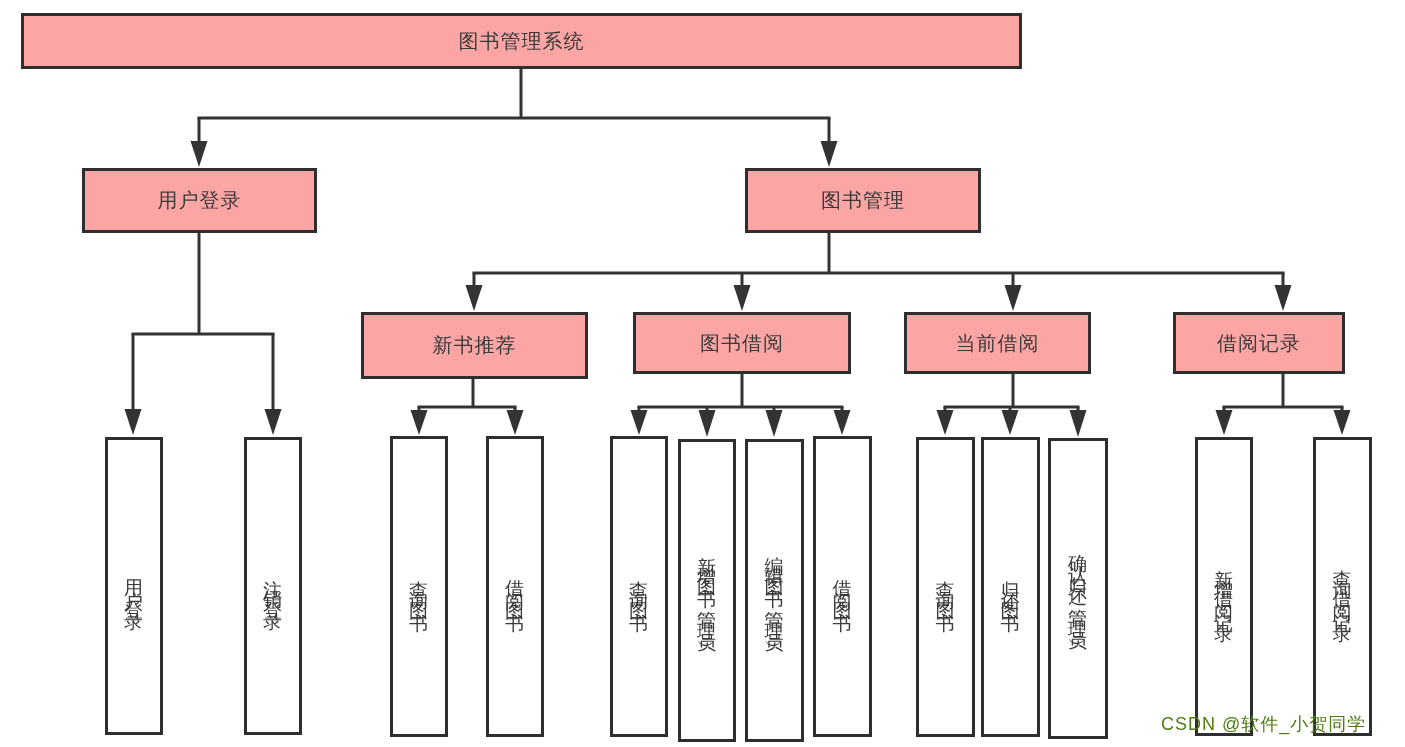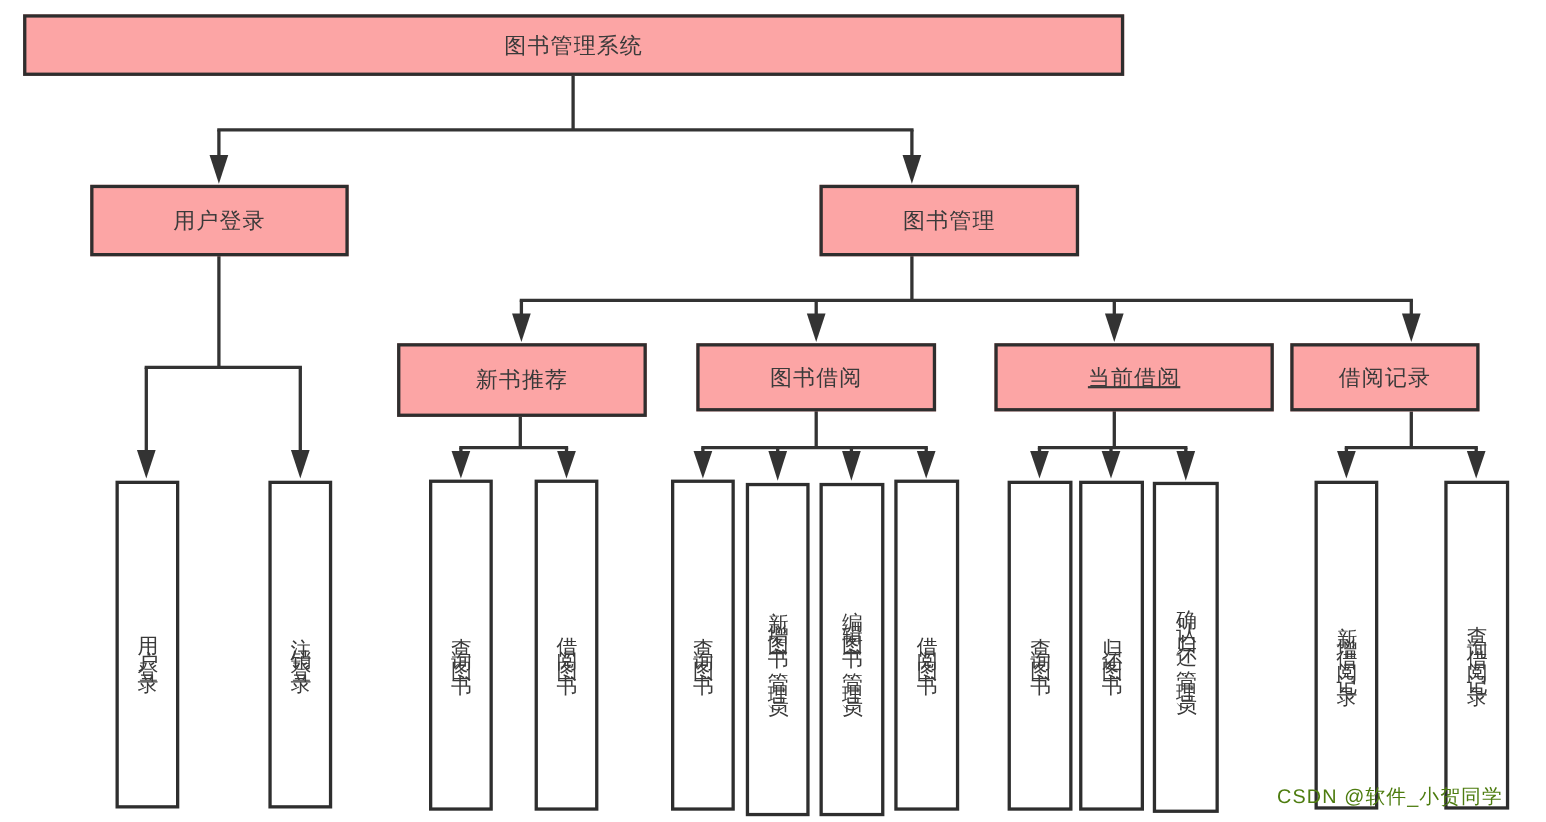--- a/index.html
+++ b/index.html
@@ -126,21 +126,21 @@
   <div class="hbox" style="left:711px; top:168px; width:236px; height:65px;margin-left:34px;">
     <span>图书管理</span>
   </div>
 
   <div class="hbox" style="left:361px; top:312px; width:227px; height:67px;">
     <span>新书推荐</span>
   </div>
   <div class="hbox" style="left:633px; top:312px; width:218px; height:62px;">
     <span>图书借阅</span>
   </div>
-  <div class="hbox" style="left:904px; top:312px; width:254px; height:62px;text-decoration:underline;">
+  <div class="hbox" style="left:904px; top:312px; width:187px; height:62px;">
     <span>当前借阅</span>
   </div>
   <div class="hbox" style="left:1173px; top:312px; width:172px; height:62px;">
     <span>借阅记录</span>
   </div>
 
   <div class="vbox" style="left:105px; top:437px; width:58px; height:298px;">
     <span>用户登录</span>
   </div>
   <div class="vbox" style="left:244px; top:437px; width:58px; height:298px;">

